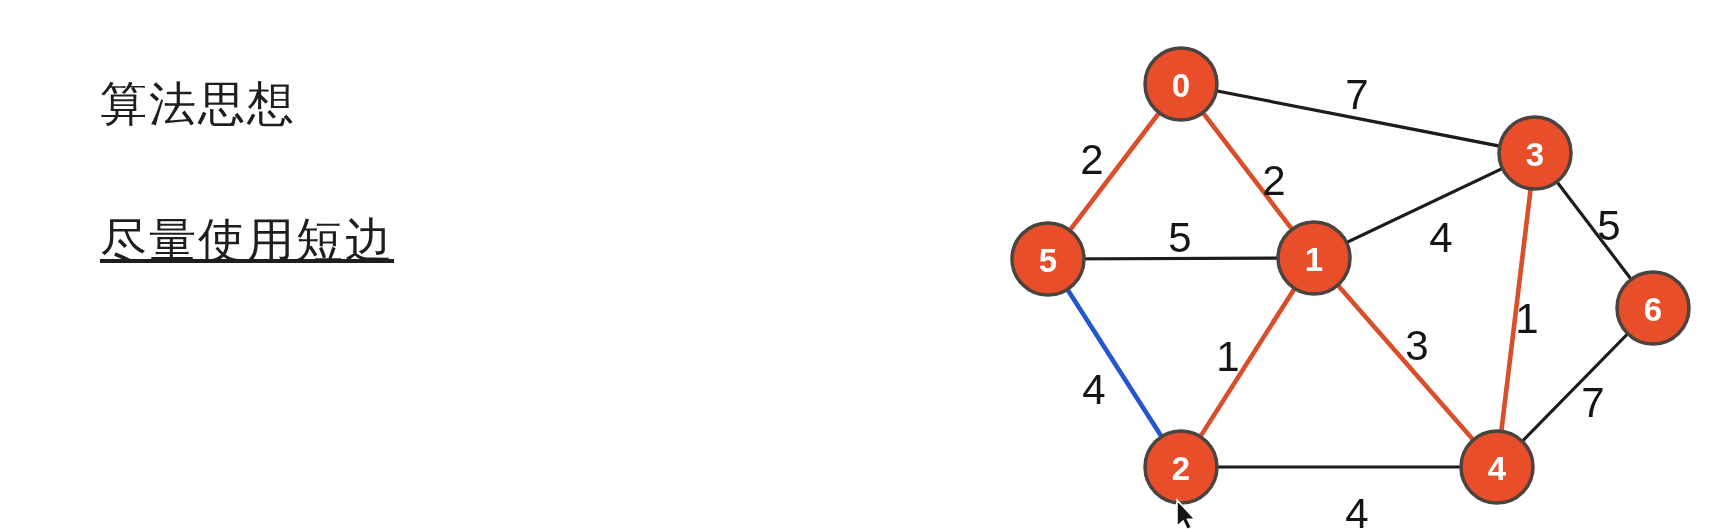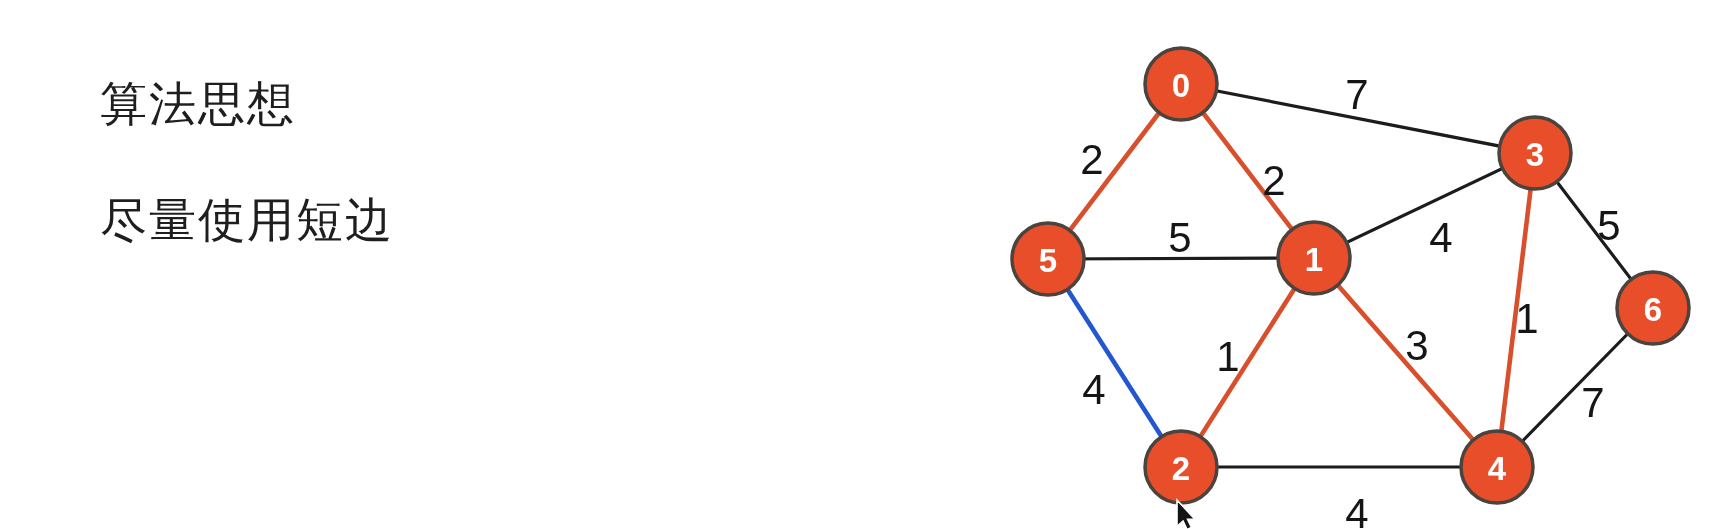--- a/index.html
+++ b/index.html
@@ -15,21 +15,21 @@
     position: absolute;
     left: 100px;
     color: #1e1e1e;
     font-size: 47px;
     letter-spacing: 2px;
     line-height: 1;
     white-space: nowrap;
     font-family: "Liberation Sans", sans-serif;
   }
   #note-line-1 { top: 80px; }
-  #note-line-2 { top: 196px; }
+  #note-line-2 { top: 216px; text-decoration: underline; }
   #graph-svg { position: absolute; left: 0; top: 0; }
   .edge-weight {
     font-family: "Liberation Sans", sans-serif;
     font-size: 42px;
     fill: #151515;
     text-anchor: middle;
   }
   .node-label {
     font-family: "Liberation Sans", sans-serif;
     font-size: 33px;

